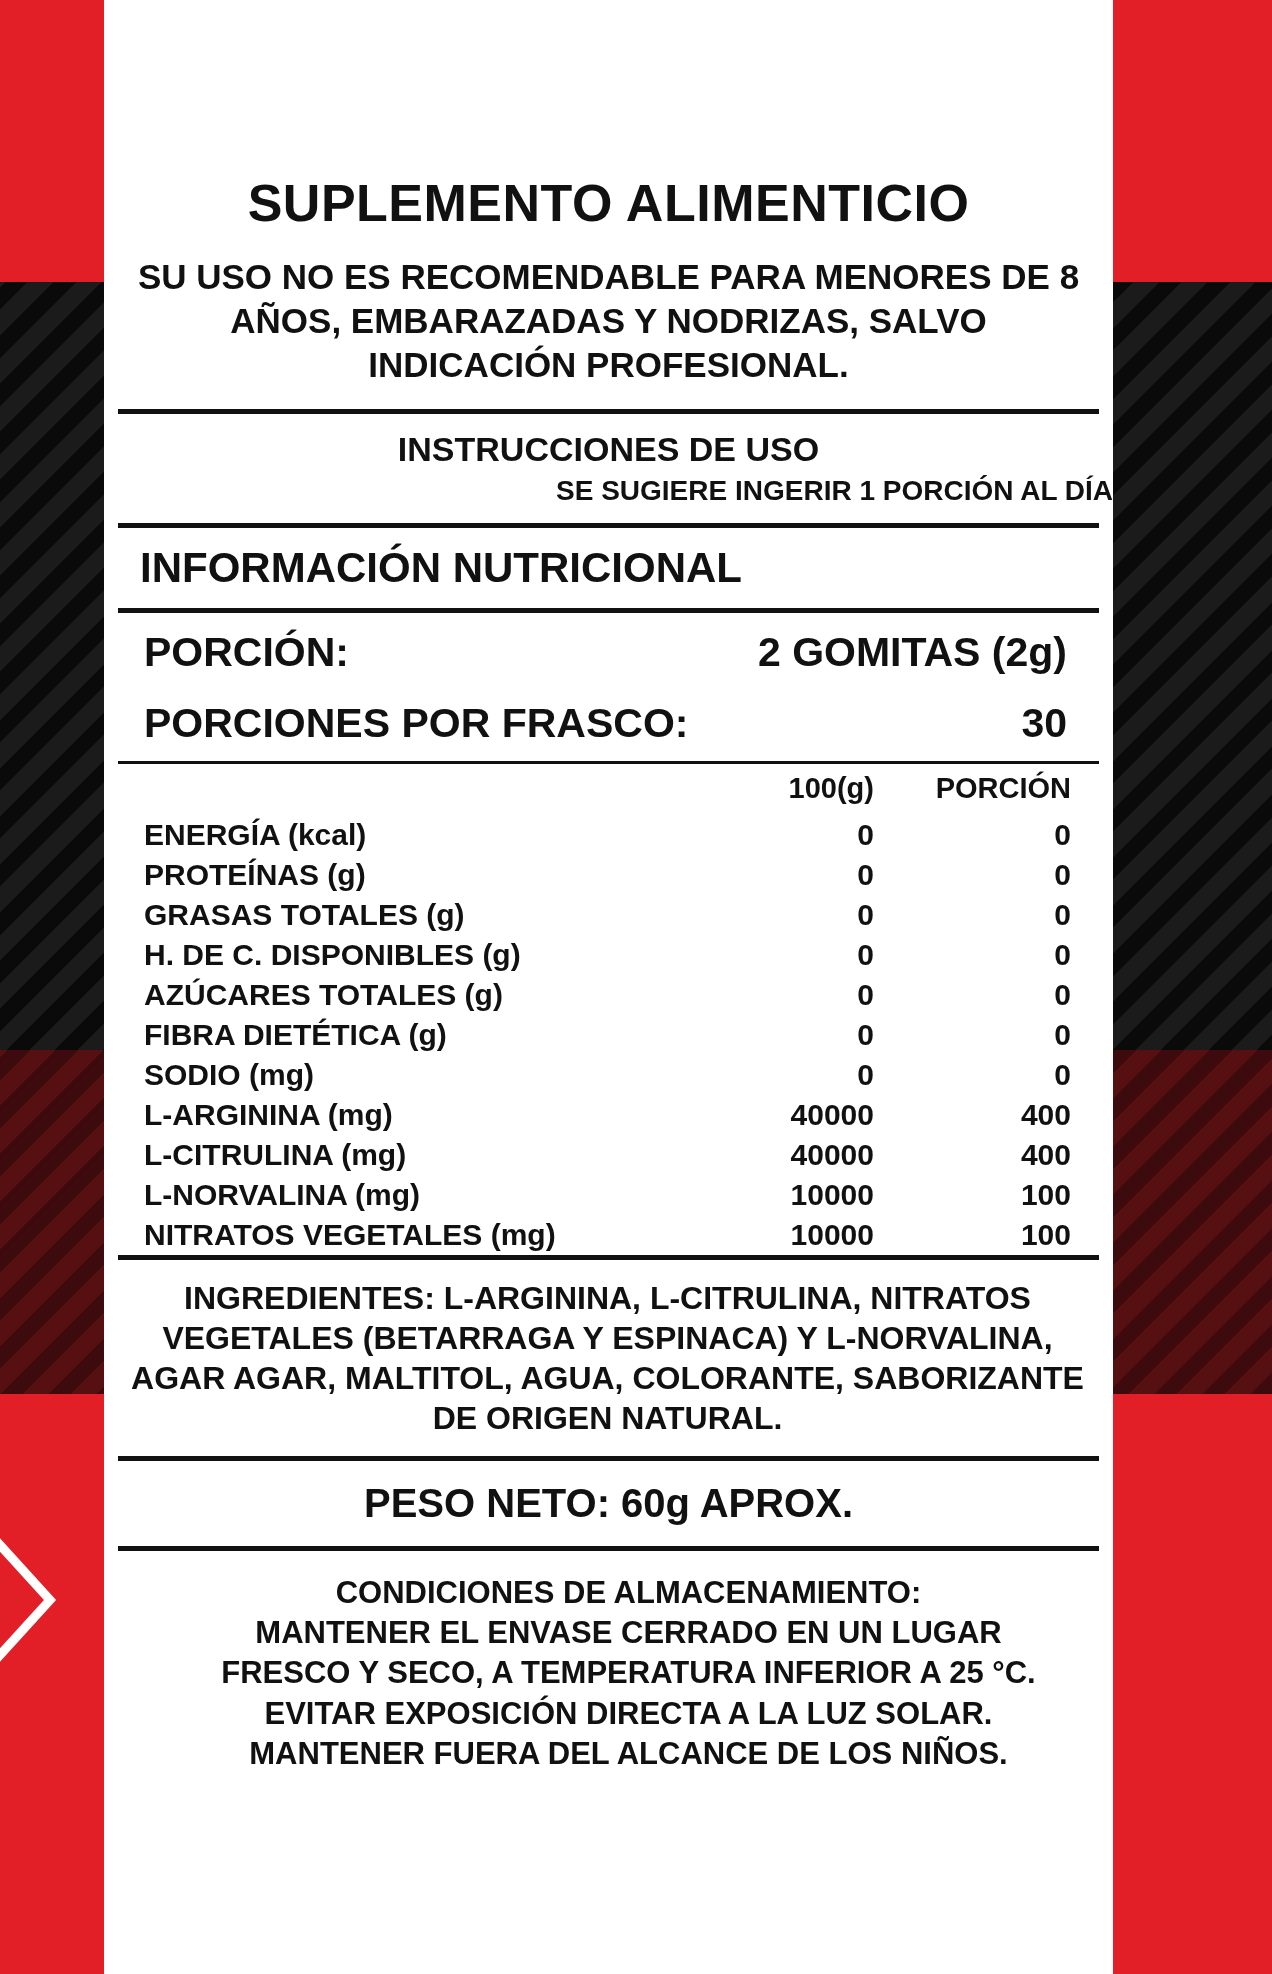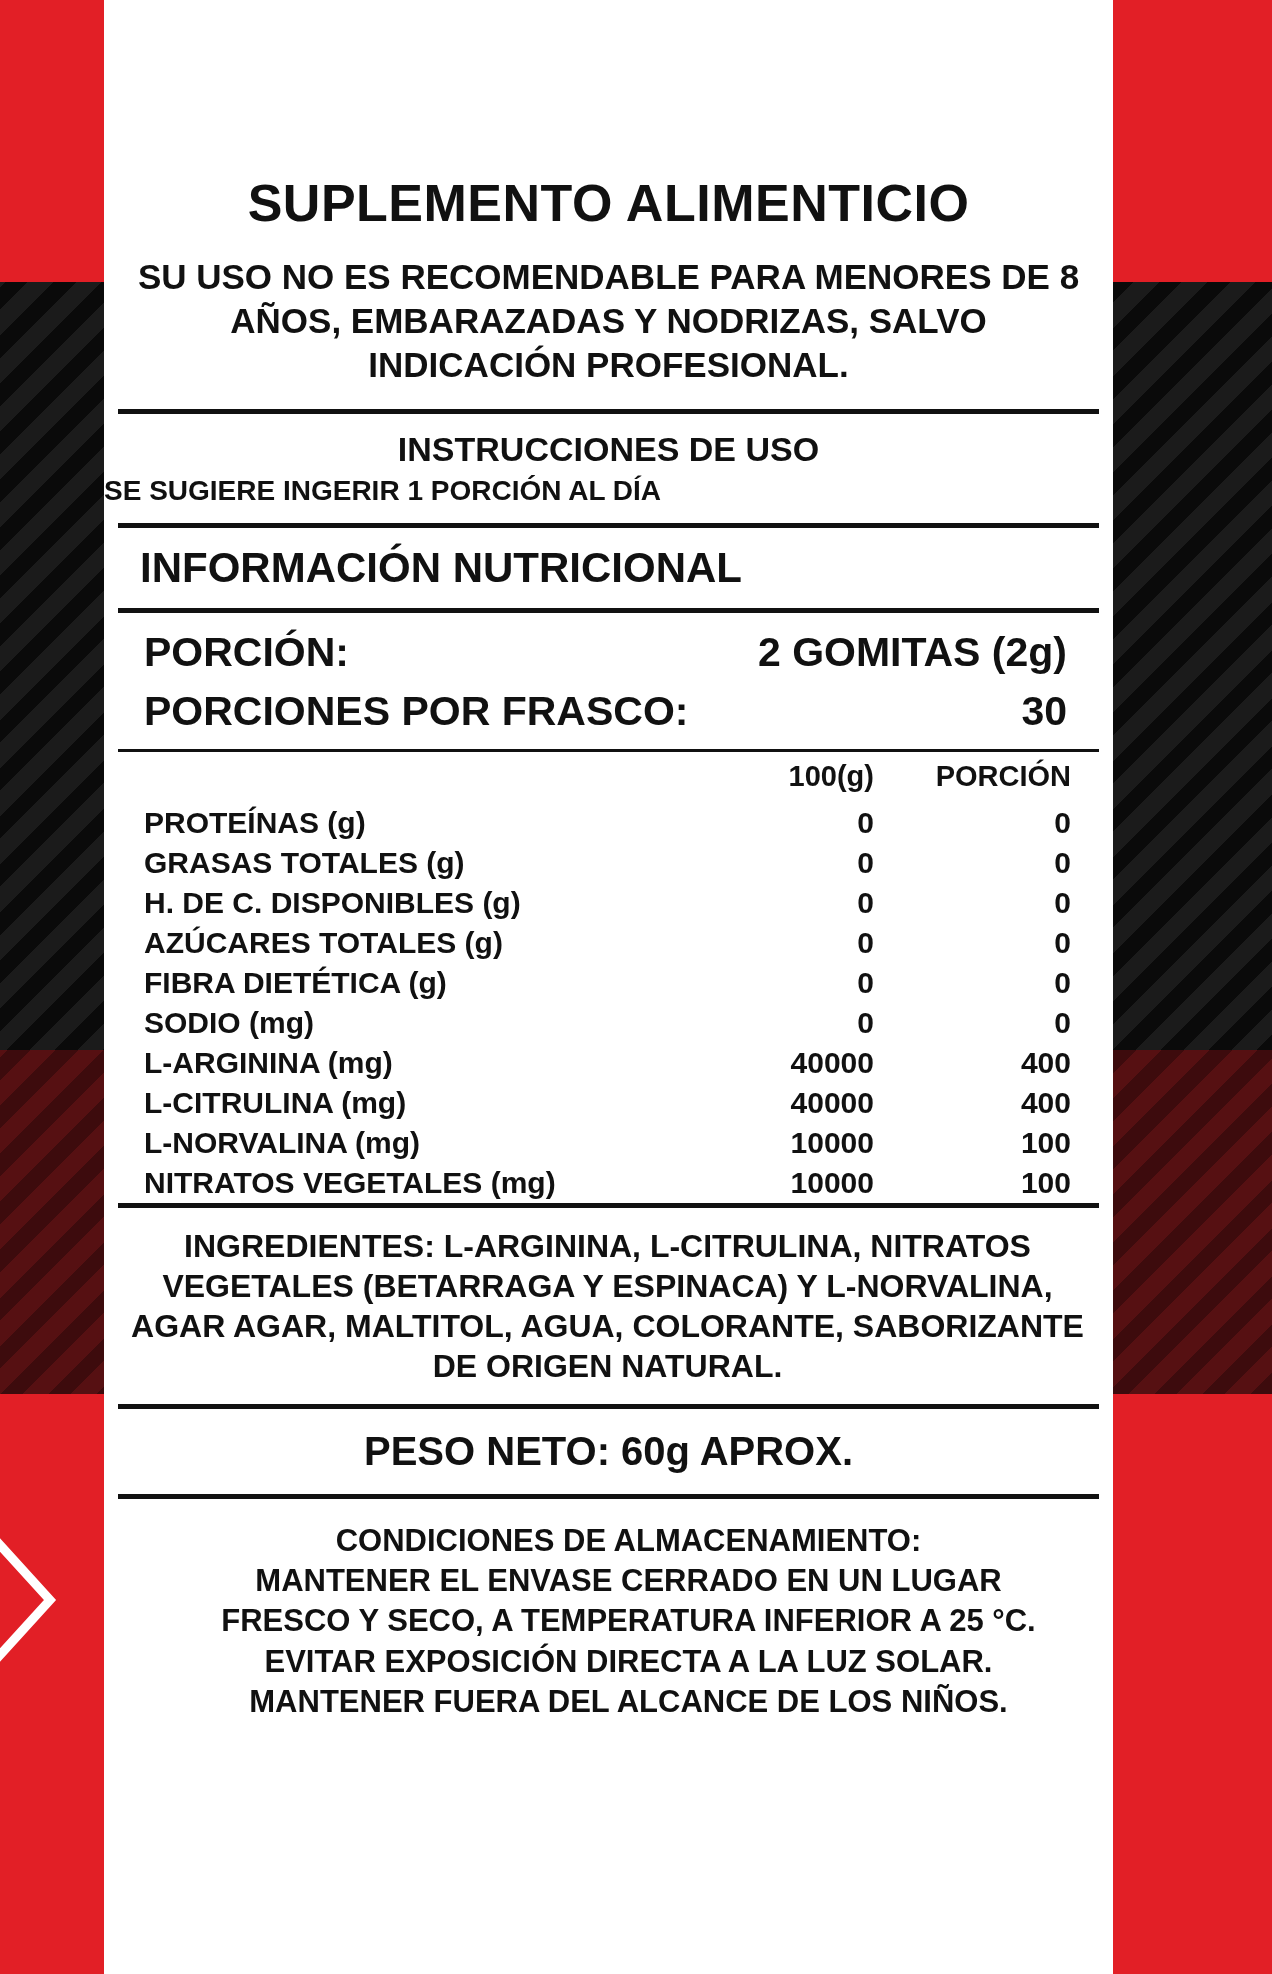--- a/index.html
+++ b/index.html
@@ -103,21 +103,21 @@
 
   #usage-title {
     font-size: 34px;
     font-weight: 700;
     text-align: center;
     padding-top: 16px;
   }
   #usage-sub {
     font-size: 28px;
     font-weight: 700;
-    text-align: left;
+    text-align: right;
     padding: 6px 0 16px 0;
   }
 
   #nutri-title {
     font-size: 42px;
     font-weight: 700;
     text-align: left;
     padding: 16px 0 16px 0;
     margin-left: 36px;
   }
@@ -125,21 +125,21 @@
   
   .serving-row {
     display: flex;
     justify-content: space-between;
     align-items: baseline;
     font-size: 41px;
     font-weight: 700;
     padding: 0 46px 0 40px;
   }
   #serving-block { padding-top: 16px; padding-bottom: 14px; }
-  .serving-row + .serving-row { margin-top: 12px; }
+  .serving-row + .serving-row { margin-top: 24px; }
 
   
   #nutri-table {
     width: 100%;
     border-collapse: collapse;
     font-size: 30px;
     font-weight: 700;
   }
   #nutri-table th {
     font-size: 29px;
@@ -239,20 +239,25 @@
   <table id="nutri-table">
     <thead>
       <tr>
         <th class="lbl"></th>
         <th class="c100">100(g)</th>
         <th class="cpor">PORCIÓN</th>
       </tr>
     </thead>
     <tbody id="nutri-body">
         <tr>
+          <td class="lbl">ENERGÍA (kcal)</td>
+          <td class="c100">0</td>
+          <td class="cpor">0</td>
+        </tr>
+        <tr>
           <td class="lbl">PROTEÍNAS (g)</td>
           <td class="c100">0</td>
           <td class="cpor">0</td>
         </tr>
         <tr>
           <td class="lbl">GRASAS TOTALES (g)</td>
           <td class="c100">0</td>
           <td class="cpor">0</td>
         </tr>
         <tr>

